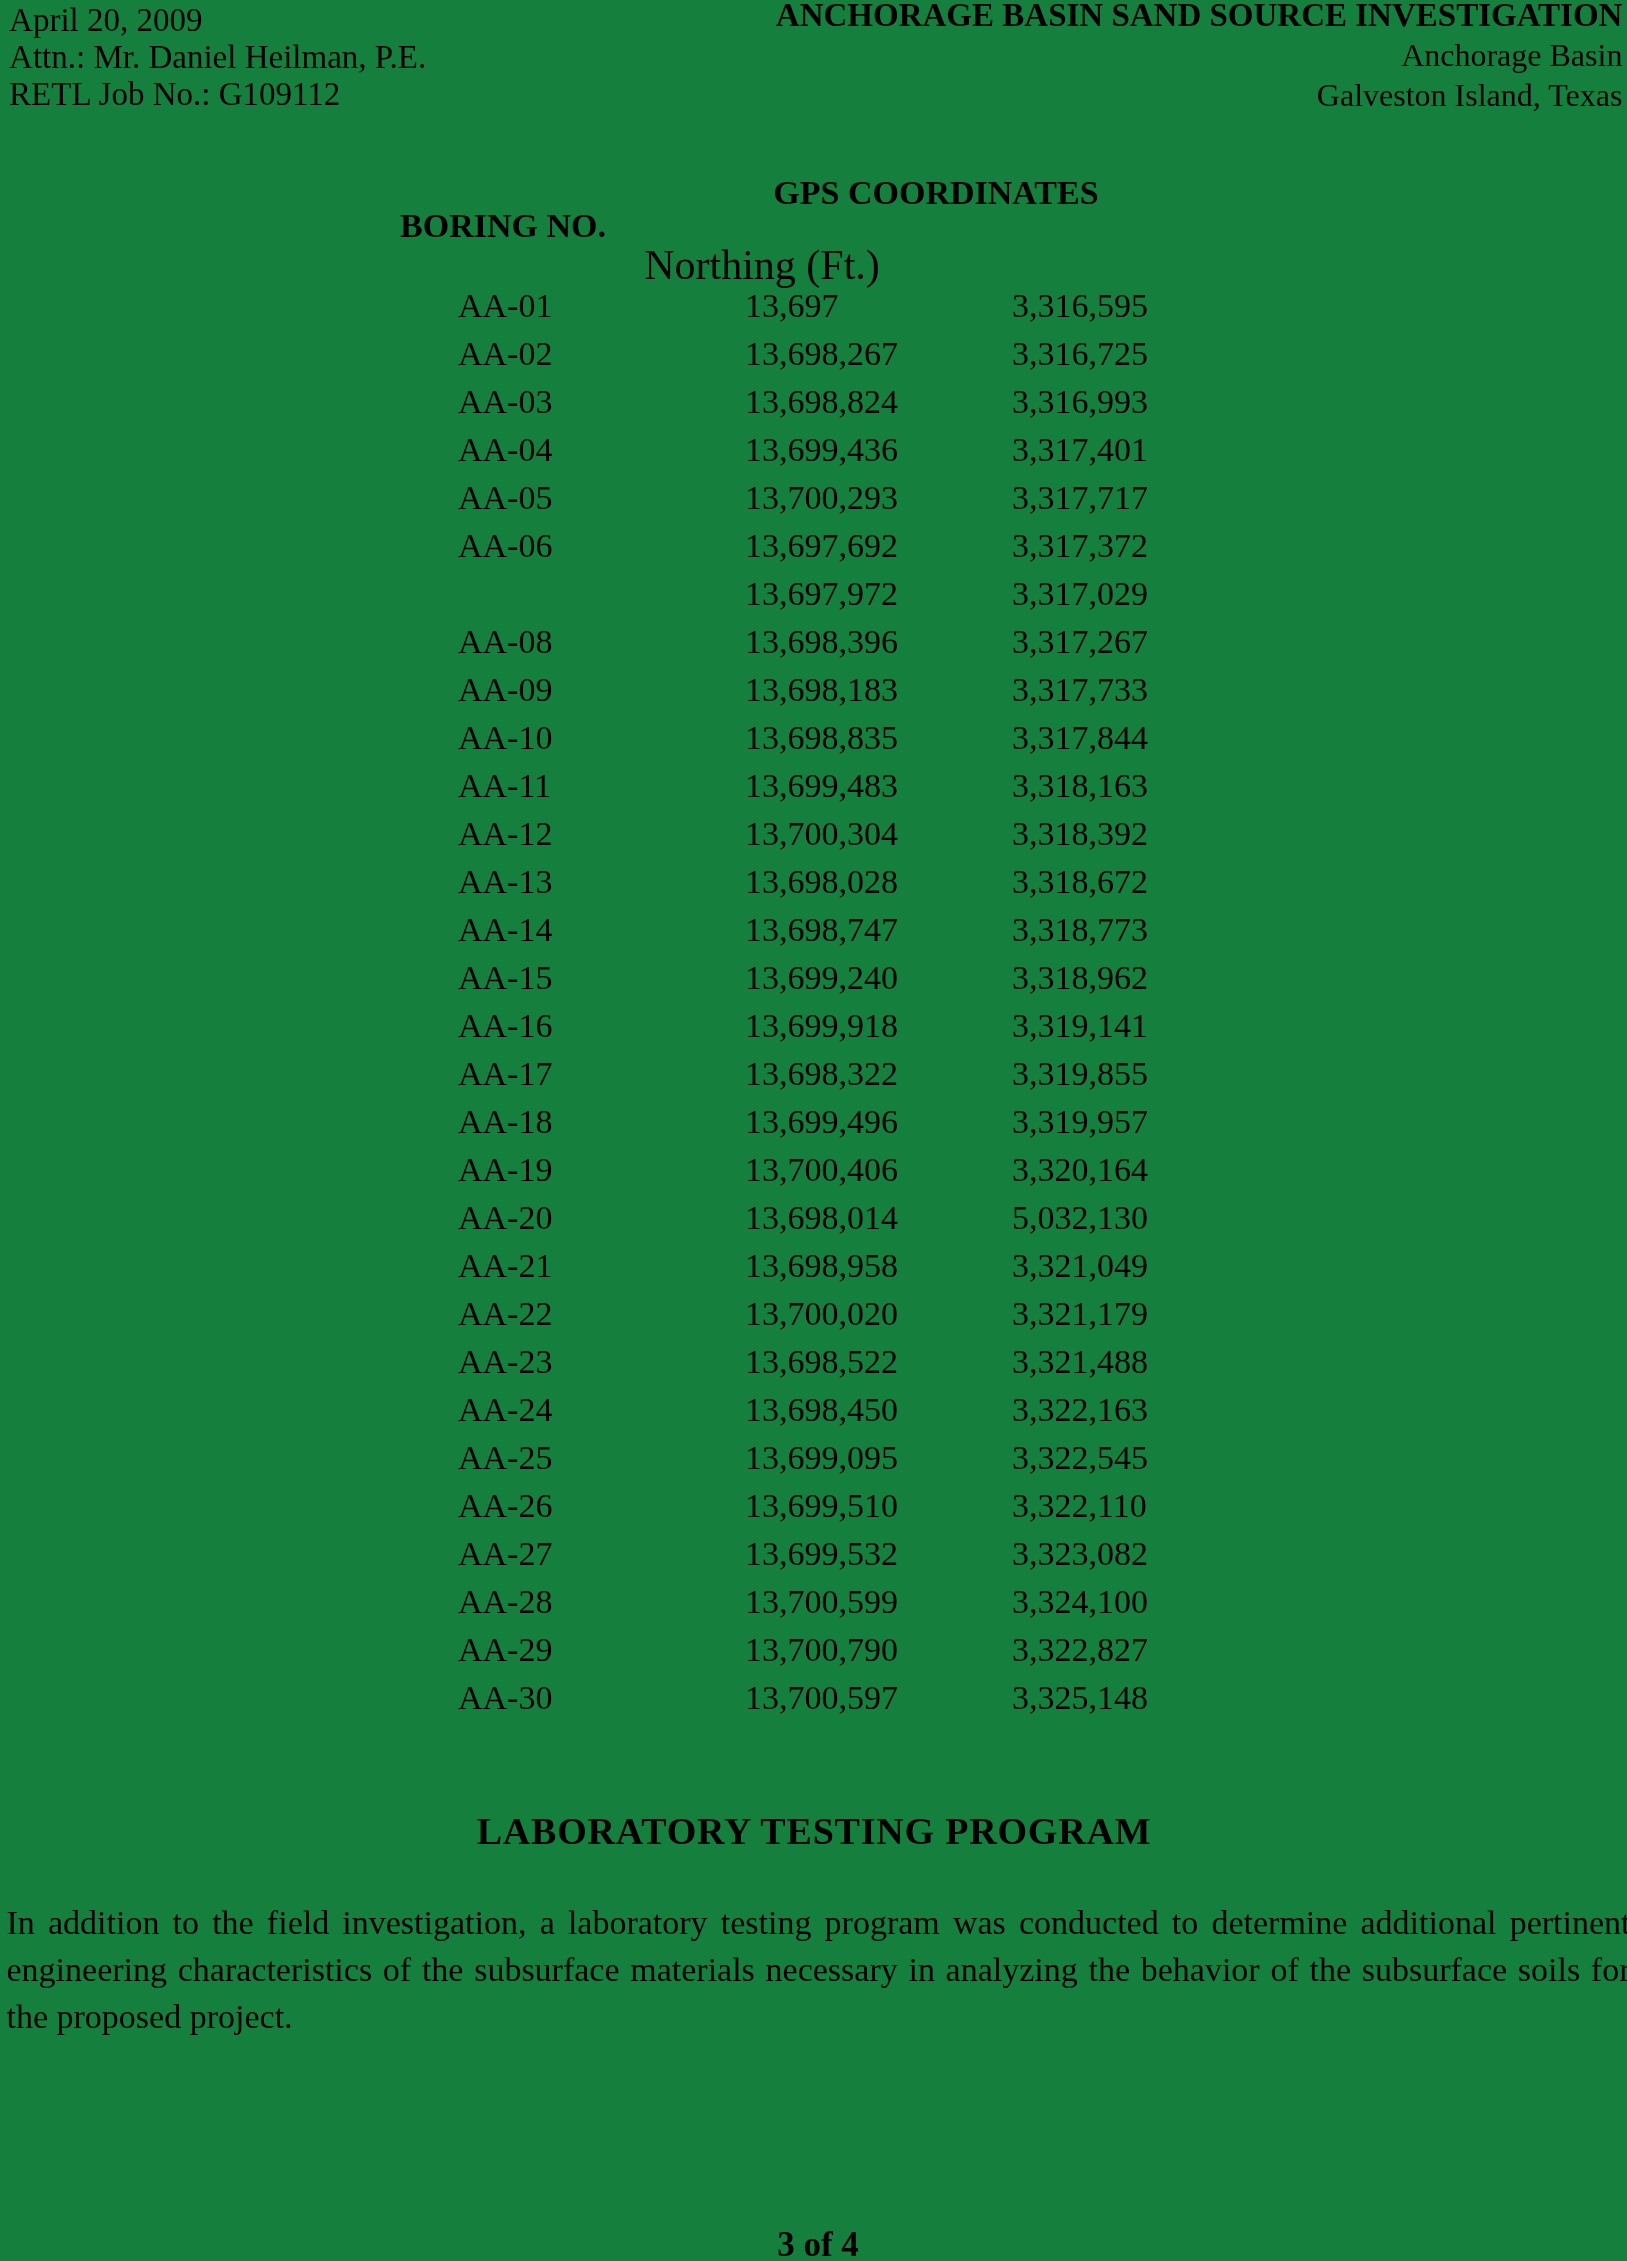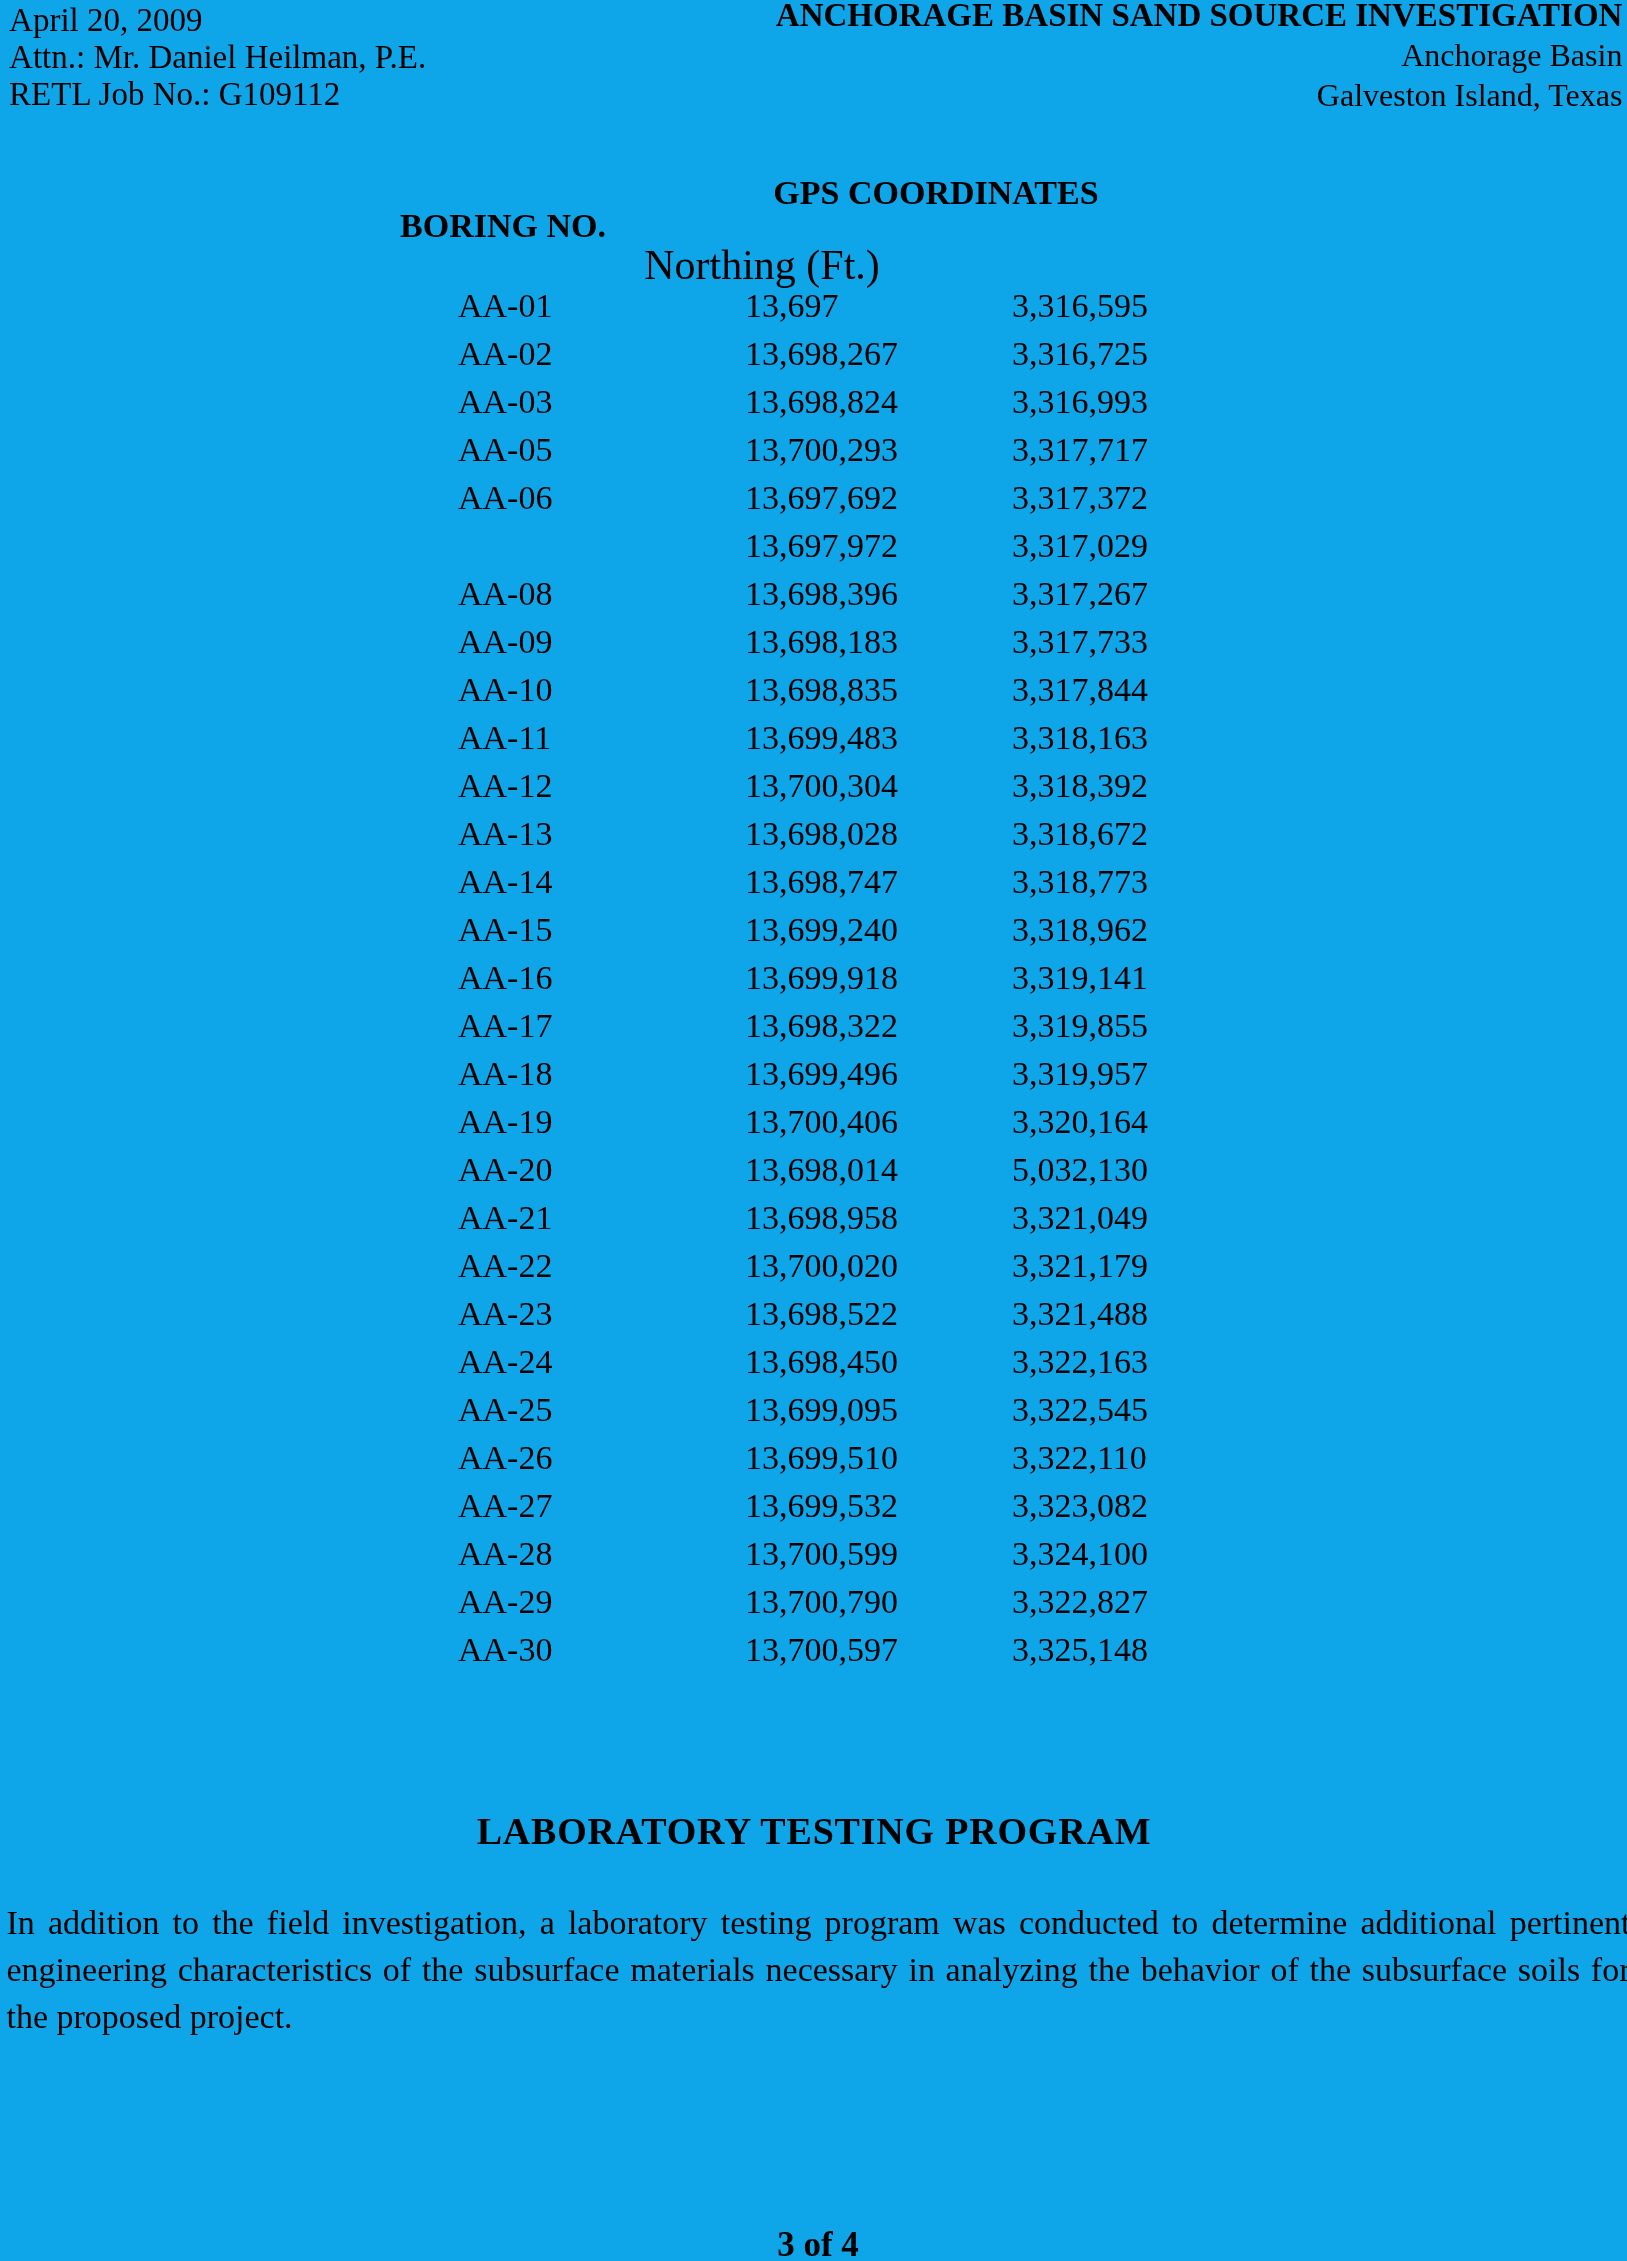--- a/index.html
+++ b/index.html
@@ -4,21 +4,21 @@
 <style>
   html, body {
     margin: 0;
     padding: 0;
     background: #ffffff;
   }
   .page {
     position: relative;
     width: 1627px;
     height: 2261px;
-    background: #0ea5e9;
+    background: #15803d;
     color: #000000;
     font-family: "Liberation Serif", "DejaVu Serif", serif;
     overflow: hidden;
   }
 
   
   .hdr-left {
     position: absolute;
     left: 9.1px;
     top: 1.5px;
@@ -152,20 +152,25 @@
         <span class="cell boring">AA-02</span>
         <span class="cell northing">13,698,267</span>
         <span class="cell easting">3,316,725</span>
       </div>
       <div class="trow">
         <span class="cell boring">AA-03</span>
         <span class="cell northing">13,698,824</span>
         <span class="cell easting">3,316,993</span>
       </div>
       <div class="trow">
+        <span class="cell boring">AA-04</span>
+        <span class="cell northing">13,699,436</span>
+        <span class="cell easting">3,317,401</span>
+      </div>
+      <div class="trow">
         <span class="cell boring">AA-05</span>
         <span class="cell northing">13,700,293</span>
         <span class="cell easting">3,317,717</span>
       </div>
       <div class="trow">
         <span class="cell boring">AA-06</span>
         <span class="cell northing">13,697,692</span>
         <span class="cell easting">3,317,372</span>
       </div>
       <div class="trow">

